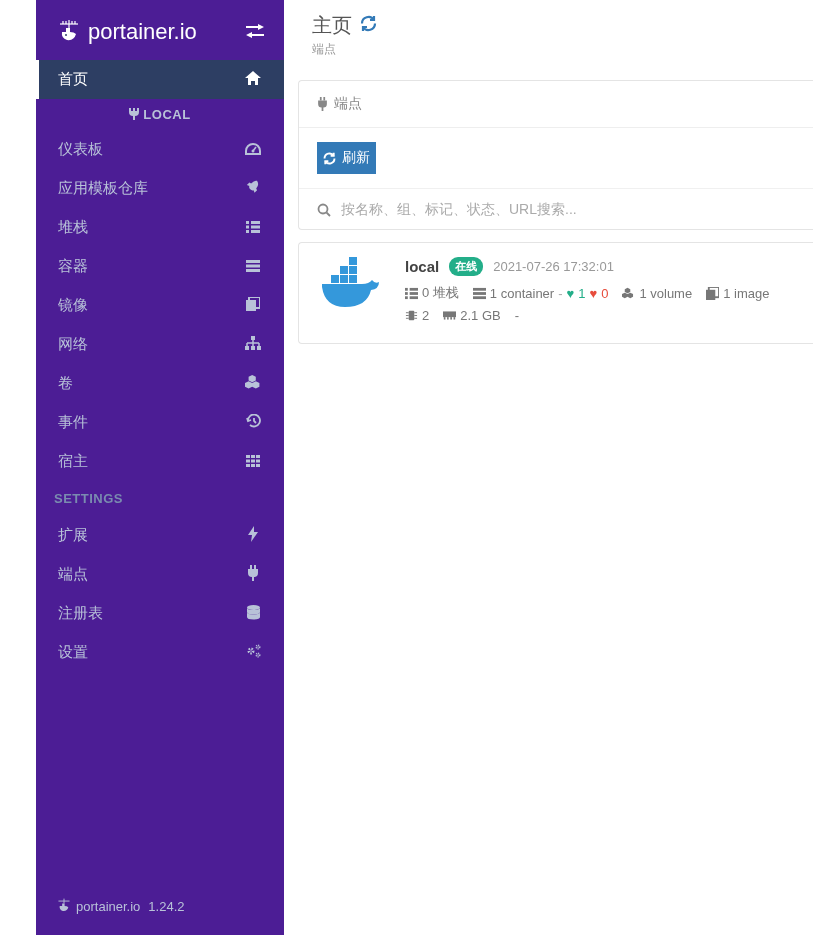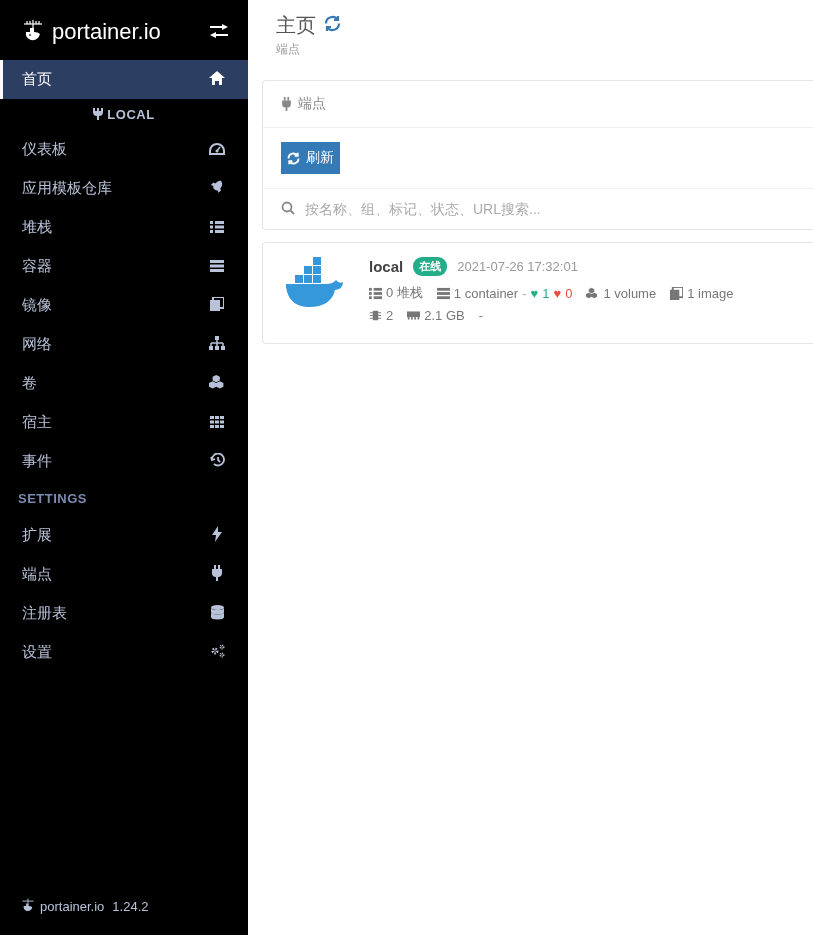--- a/index.html
+++ b/index.html
@@ -1,39 +1,39 @@
 <!DOCTYPE html>
 <html><head>
 <meta charset="utf-8">
 <style>
 * { margin: 0; padding: 0; box-sizing: border-box; }
 body { font-family: -apple-system, BlinkMacSystemFont, "Segoe UI", Arial, sans-serif; font-size: 14px; background: #fff; width: 813px; height: 935px; overflow: hidden; }
 .layout { display: flex; height: 935px; }
-.sidebar { width: 248px; background: #000000; color: #fff; display: flex; flex-direction: column; }
+.sidebar { width: 248px; background: #4c1d95; color: #fff; display: flex; flex-direction: column; margin-left: 36px; }
 .sidebar-header { display: flex; align-items: center; justify-content: space-between; padding: 18px 20px 14px; }
 .logo { display: flex; align-items: center; color: #fff; font-size: 22px; font-weight: 400; }
 .logo svg { margin-right: 6px; }
 .toggle-btn { color: #fff; cursor: pointer; }
 .nav-item { display: flex; align-items: center; justify-content: space-between; padding: 10px 22px; color: #b8c2d8; cursor: pointer; font-size: 15px; }
 .nav-item.active { background: #2d3e63; border-left: 3px solid #fff; color: #fff; padding-left: 19px; }
 .nav-section { padding: 8px 0; text-align: center; color: #b8c2d8; font-size: 13px; font-weight: 600; letter-spacing: 0.5px; }
 .nav-settings { padding: 10px 18px; color: #7a8bb0; font-size: 13px; font-weight: 600; letter-spacing: 0.5px; }
 .nav-icon { width: 18px; text-align: center; color: #b8c2d8; }
 .sidebar-footer { margin-top: auto; display: flex; align-items: center; padding: 14px 20px 20px; gap: 8px; color: #b8c2d8; font-size: 13px; }
 .sidebar-footer .logo-small { display: flex; align-items: center; gap: 4px; font-size: 13px; }
 .main { flex: 1; background: #fff; padding: 0; overflow: hidden; }
 .page-header { padding: 12px 28px 8px; }
 .page-title { font-size: 20px; color: #555; display: flex; align-items: center; gap: 8px; font-weight: 400; }
 .page-subtitle { font-size: 12px; color: #999; margin-top: 2px; }
 .refresh-icon { color: #337ab7; cursor: pointer; }
 .panel { margin: 14px 0 0 14px; border: 1px solid #e4e4e4; border-radius: 4px 0 0 4px; border-right: none; background: #fff; }
 .panel-header { padding: 14px 18px; color: #888; font-size: 14px; display: flex; align-items: center; gap: 6px; border-bottom: 1px solid #eee; }
 .panel-body { padding: 14px 18px; }
 .btn-refresh { background: #337ab7; color: #fff; border: none; padding: 7px 6px; border-radius: 0; font-size: 14px; cursor: pointer; display: inline-flex; align-items: center; gap: 6px; }
-.search-row { padding: 12px 18px; display: flex; align-items: flex-start; gap: 10px; color: #888; border-top: 1px solid #f0f0f0; }
+.search-row { padding: 12px 18px; display: flex; align-items: flex-end; gap: 10px; color: #888; border-top: 1px solid #f0f0f0; }
 .search-row input { border: none; outline: none; font-size: 14px; flex: 1; color: #555; }
 .search-row input::placeholder { color: #aaa; }
 .endpoint-card { margin: 12px 0 0 14px; border: 1px solid #e4e4e4; border-radius: 4px 0 0 4px; border-right: none; padding: 14px 18px; display: flex; gap: 18px; align-items: flex-start; background: #fff; cursor: pointer; }
 .docker-logo { width: 70px; height: 60px; flex-shrink: 0; }
 .endpoint-info { flex: 1; }
 .endpoint-title-row { display: flex; align-items: center; gap: 10px; margin-bottom: 8px; flex-wrap: wrap; }
 .endpoint-name { font-weight: 700; color: #444; font-size: 15px; }
 .badge { background: #23ae89; color: #fff; font-size: 11px; padding: 2px 6px; border-radius: 9px; font-weight: 600; }
 .endpoint-time { color: #999; font-size: 13px; }
 .endpoint-stats { display: flex; gap: 14px; color: #777; font-size: 13px; flex-wrap: wrap; margin-bottom: 6px; }
@@ -141,39 +141,39 @@
             <line x1="14" y1="7" x2="14" y2="10" stroke="#b8c2d8" stroke-width="1.5"></line>
           </svg></span>
     </div>
     <div class="nav-item">
       <span>卷</span>
       <span class="nav-icon"><svg width="16" height="14" viewBox="0 0 16 14" fill="#b8c2d8">
             <path d="M8 0 L12 2 L12 6 L8 8 L4 6 L4 2 Z M4 7 L8 9 L8 13 L4 15 L0 13 L0 9 Z M12 7 L16 9 L16 13 L12 15 L8 13 L8 9 Z" transform="scale(0.9)"></path>
           </svg></span>
     </div>
     <div class="nav-item">
+      <span>事件</span>
+      <span class="nav-icon"><svg width="15" height="14" viewBox="0 0 15 14" fill="none" stroke="#b8c2d8" stroke-width="1.8">
+            <path d="M2 7 A6 6 0 1 1 4 11"></path>
+            <polyline points="1,4 2,7 5,6"></polyline>
+            <polyline points="8,4 8,7 10,9"></polyline>
+          </svg></span>
+    </div>
+    <div class="nav-item">
       <span>宿主</span>
       <span class="nav-icon"><svg width="14" height="12" viewBox="0 0 14 12" fill="#b8c2d8">
             <rect x="0" y="0" width="4" height="3"></rect>
             <rect x="5" y="0" width="4" height="3"></rect>
             <rect x="10" y="0" width="4" height="3"></rect>
             <rect x="0" y="4.5" width="4" height="3"></rect>
             <rect x="5" y="4.5" width="4" height="3"></rect>
             <rect x="10" y="4.5" width="4" height="3"></rect>
             <rect x="0" y="9" width="4" height="3"></rect>
             <rect x="5" y="9" width="4" height="3"></rect>
             <rect x="10" y="9" width="4" height="3"></rect>
-          </svg></span>
-    </div>
-    <div class="nav-item">
-      <span>事件</span>
-      <span class="nav-icon"><svg width="15" height="14" viewBox="0 0 15 14" fill="none" stroke="#b8c2d8" stroke-width="1.8">
-            <path d="M2 7 A6 6 0 1 1 4 11"></path>
-            <polyline points="1,4 2,7 5,6"></polyline>
-            <polyline points="8,4 8,7 10,9"></polyline>
           </svg></span>
     </div>
 
     <div class="nav-settings">SETTINGS</div>
 
     <div class="nav-item">
       <span>扩展</span>
       <span class="nav-icon"><svg width="10" height="16" viewBox="0 0 10 16" fill="#b8c2d8">
             <path d="M6 0 L0 9 L4 9 L3 16 L10 6 L6 6 Z"></path>
           </svg></span>

